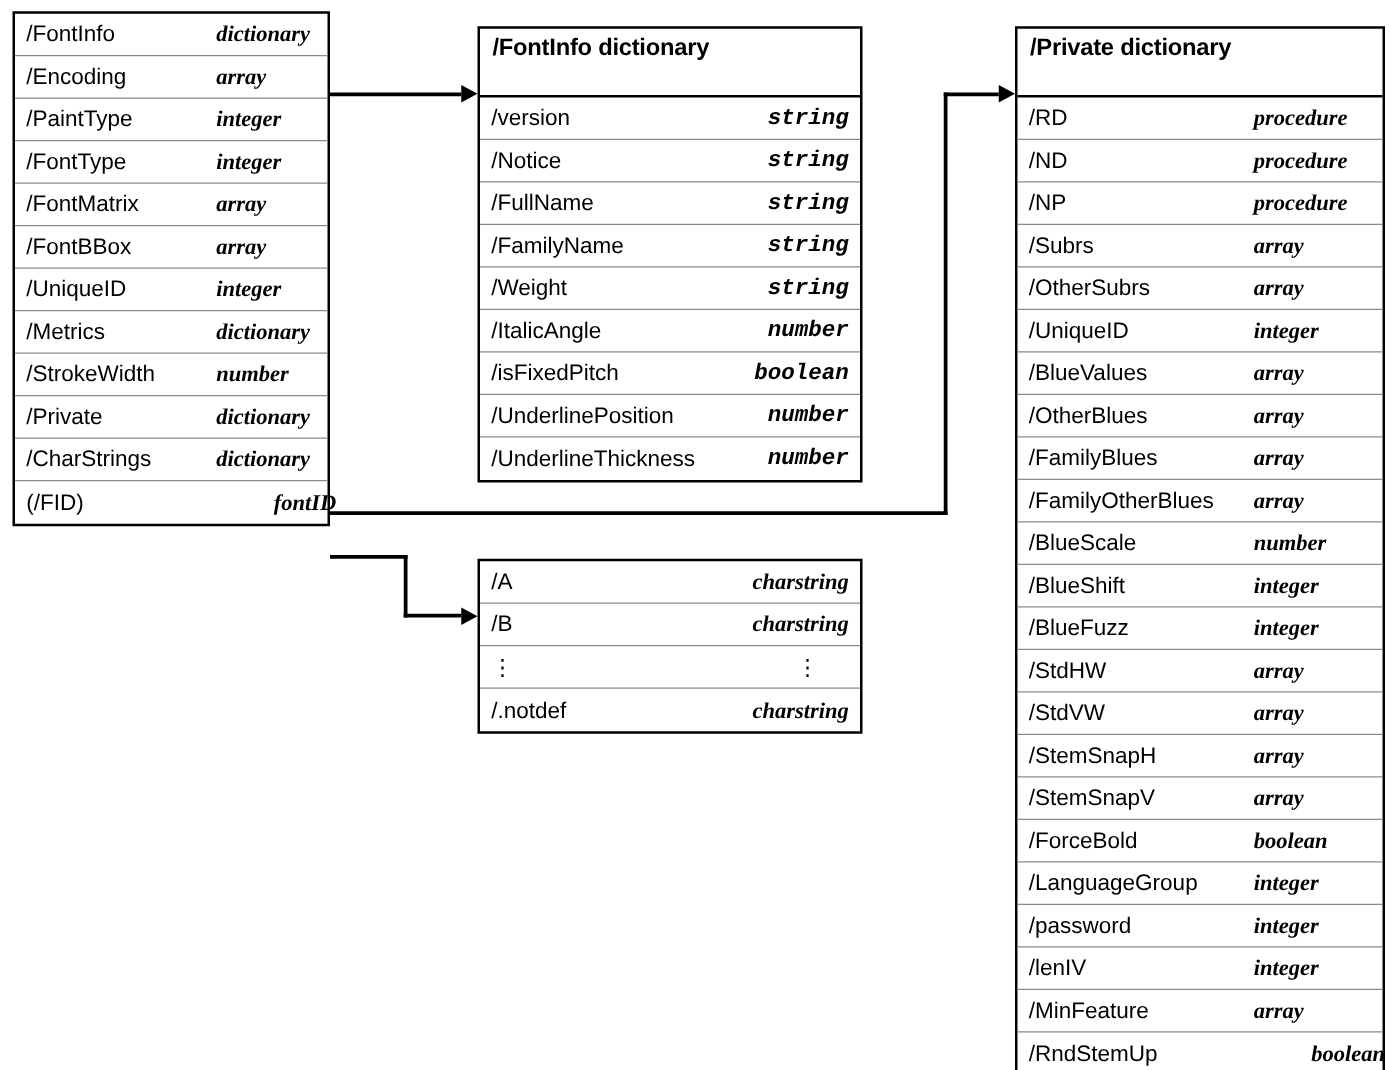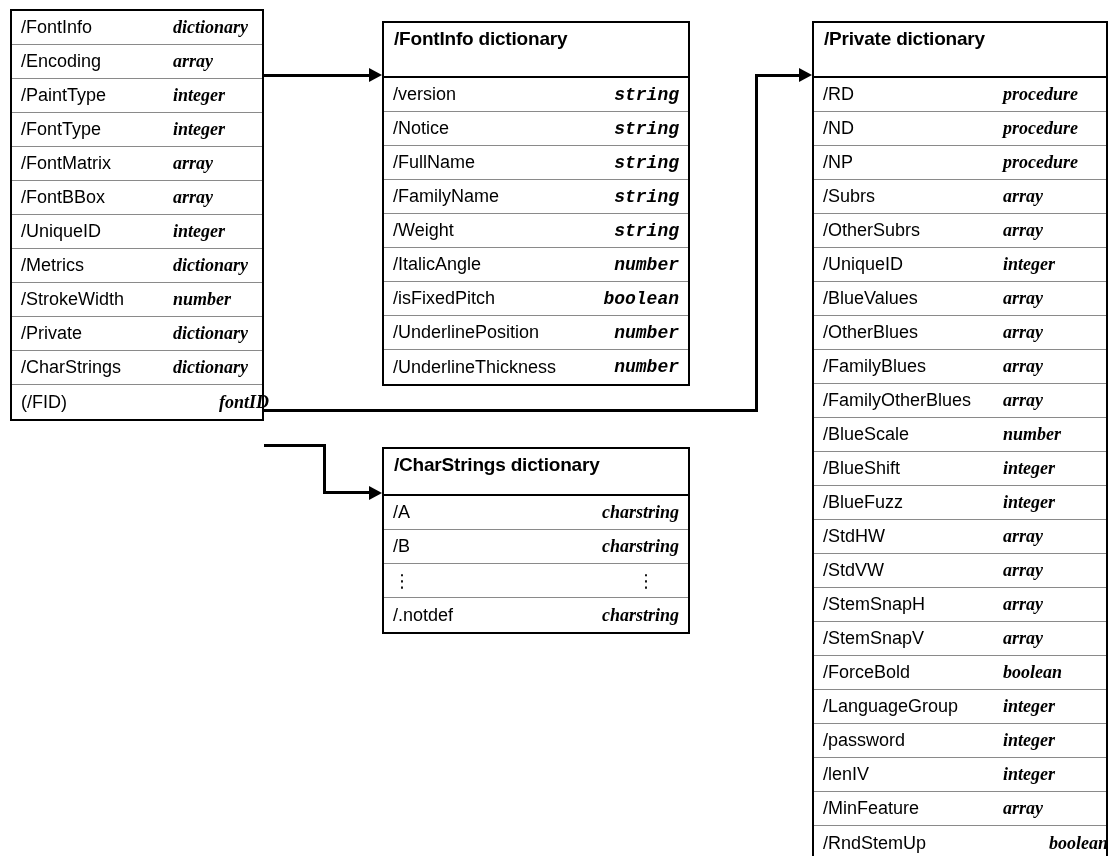--- a/index.html
+++ b/index.html
@@ -179,21 +179,20 @@
           <span class="val">number</span>
         </div>
         <div class="row">
           <span class="key">/UnderlineThickness</span>
           <span class="val">number</span>
         </div>
       </div>
   </div>
 
   <div class="dict" id="charstrings-dictionary">
-    <div class="dict-header">/CharStrings dictionary</div>
     <div>
         <div class="row">
           <span class="key">/A</span>
           <span class="val">charstring</span>
         </div>
         <div class="row">
           <span class="key">/B</span>
           <span class="val">charstring</span>
         </div>
         <div class="row ellipsis-row">

